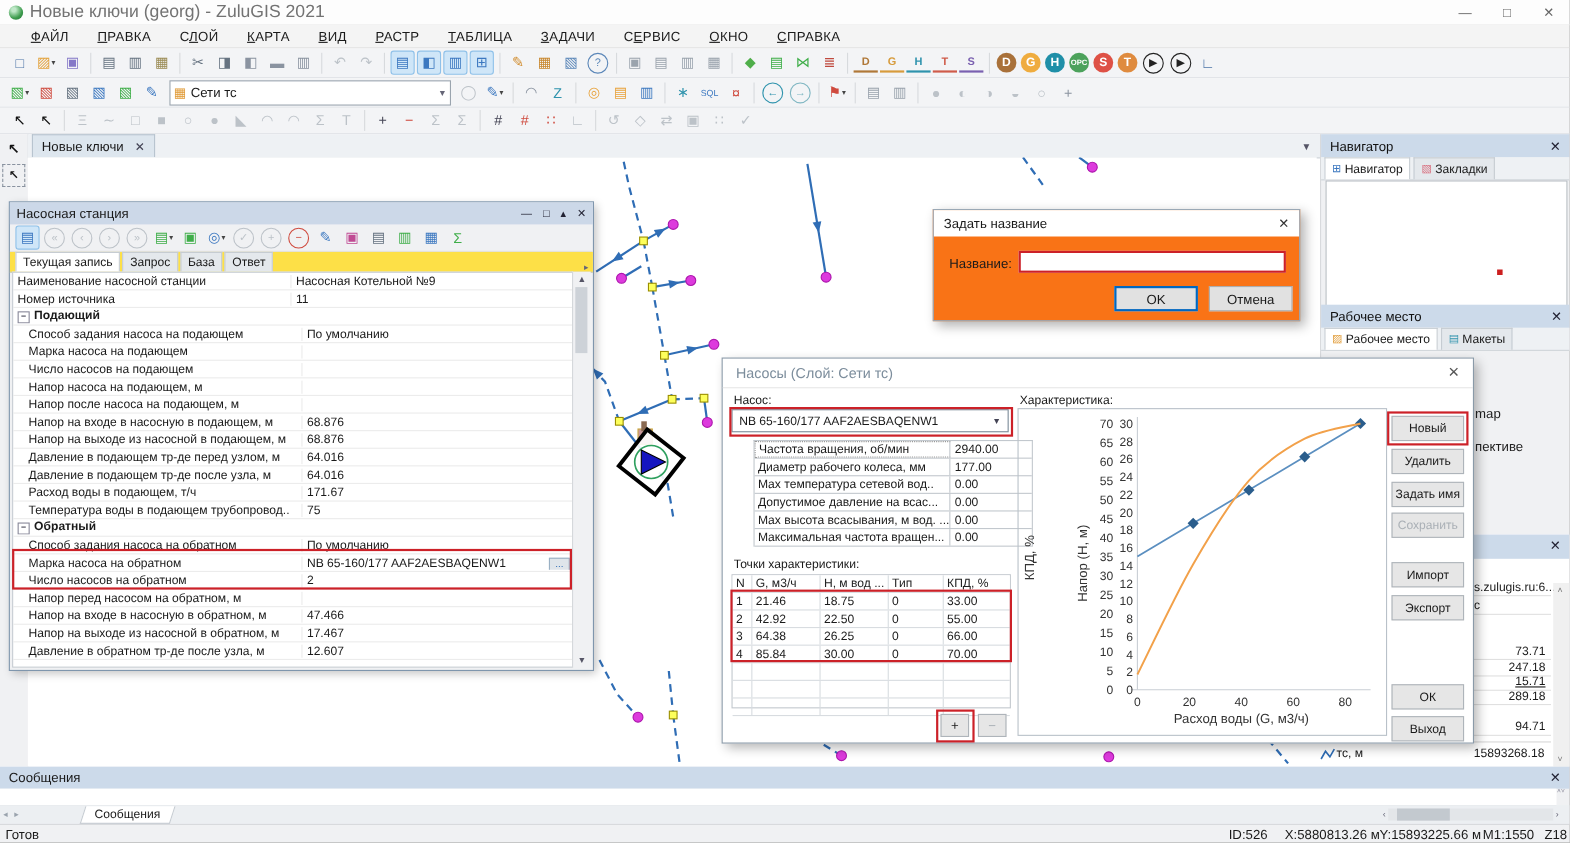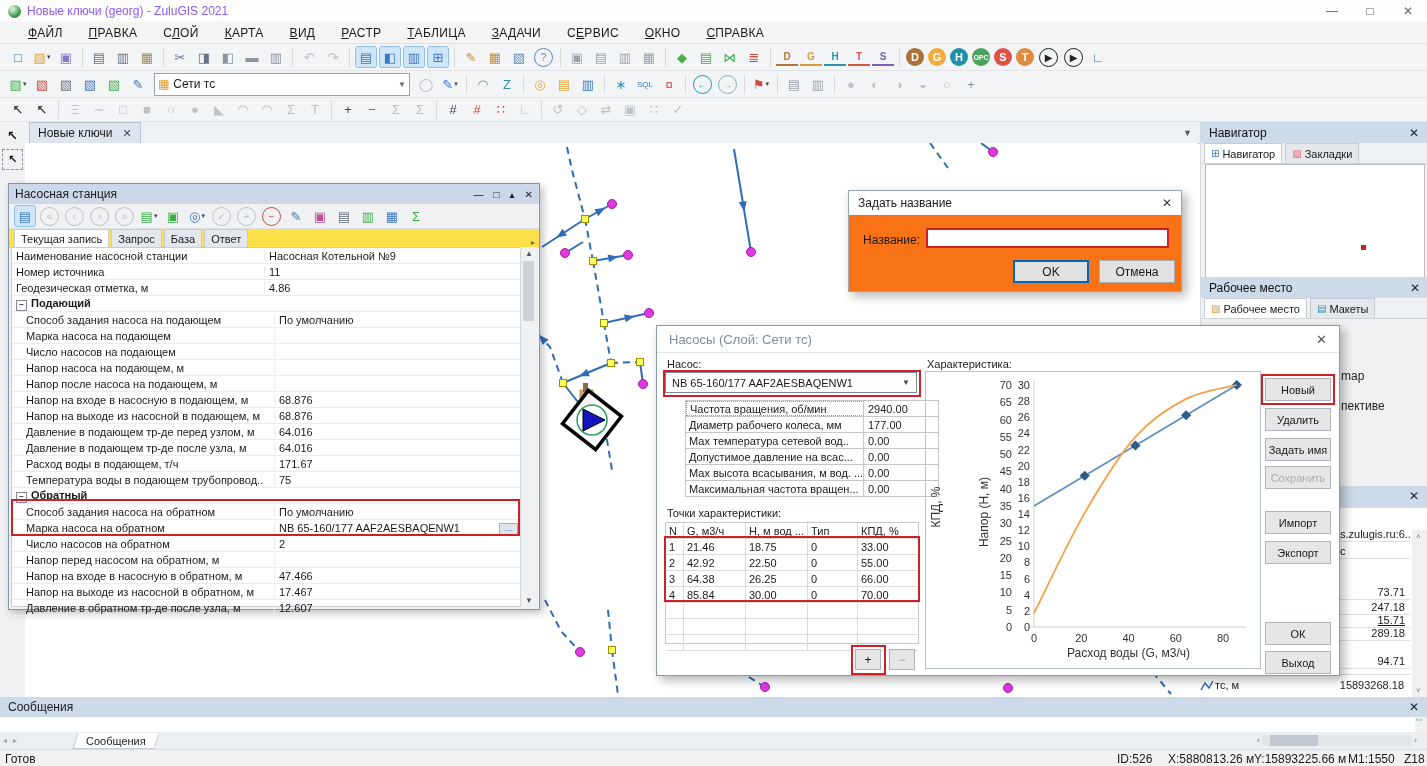--- a/index.html
+++ b/index.html
@@ -3,21 +3,21 @@
 <meta charset="utf-8">
 <style>
   html,body{margin:0;padding:0;background:#888;}
   #screen{position:relative;width:1427px;height:766px;background:#fff;overflow:hidden;
     font-family:"Liberation Sans","DejaVu Sans",sans-serif;font-size:12px;color:#1a1a1a;}
   .abs{position:absolute;}
   
   #titlebar{left:0;top:0;width:1427px;height:22px;background:#fdfdfd;border-bottom:1px solid #e3e3e3;display:flex;align-items:center;}
   #app-globe{width:13px;height:13px;border-radius:50%;margin:0 6px 0 8px;
     background:radial-gradient(circle at 35% 30%,#bfe8c8 15%,#3f9d4f 60%,#1e6e33 100%);}
-  #titlebar .t{font-size:12px;color:#8b5cf6;}
+  #titlebar .t{font-size:16px;color:#737373;}
   .winctl{margin-left:auto;display:flex;}
   .winctl span{width:38px;height:22px;display:flex;align-items:center;justify-content:center;color:#666;font-size:12px;}
   #menubar{left:0;top:22px;width:1427px;height:22px;background:#f4f4f4;border-bottom:1px solid #e0e0e0;display:flex;align-items:center;padding-left:28px;box-sizing:border-box;}
   #menubar .mi{margin-right:26px;font-size:12px;color:#1a1a1a;letter-spacing:.3px;}
   #menubar u{text-decoration:underline;}
   
   .toolbar{left:0;width:1427px;background:#f3f4f6;border-bottom:1px solid #e2e4e8;display:flex;align-items:center;padding-left:6px;box-sizing:border-box;}
   #tb1{top:44px;height:27px;} #tb2{top:71px;height:27px;} #tb3{top:98px;height:24px;}
   .tbicon{width:22px;height:22px;margin:0 1px;display:flex;align-items:center;justify-content:center;
     font-size:13px;border-radius:3px;color:#5a6672;flex:0 0 auto;}
@@ -475,24 +475,20 @@
       </div>
     <div id="psgrid">
         <div class="prow">
           <span class="lc">Наименование насосной станции</span>
           <span class="vc">Насосная Котельной №9</span>
         </div>
         <div class="prow">
           <span class="lc">Номер источника</span>
           <span class="vc">11</span>
         </div>
-        <div class="prow">
-          <span class="lc">Геодезическая отметка, м</span>
-          <span class="vc">4.86</span>
-        </div>
         <div class="prow grp">
           <span class="lc"><span class="minus">−</span><span>Подающий</span></span>
         </div>
         <div class="prow">
           <span class="lc ind">Способ задания насоса на подающем</span>
           <span class="vc">По умолчанию</span>
         </div>
         <div class="prow">
           <span class="lc ind">Марка насоса на подающем</span>
           <span class="vc"></span>

